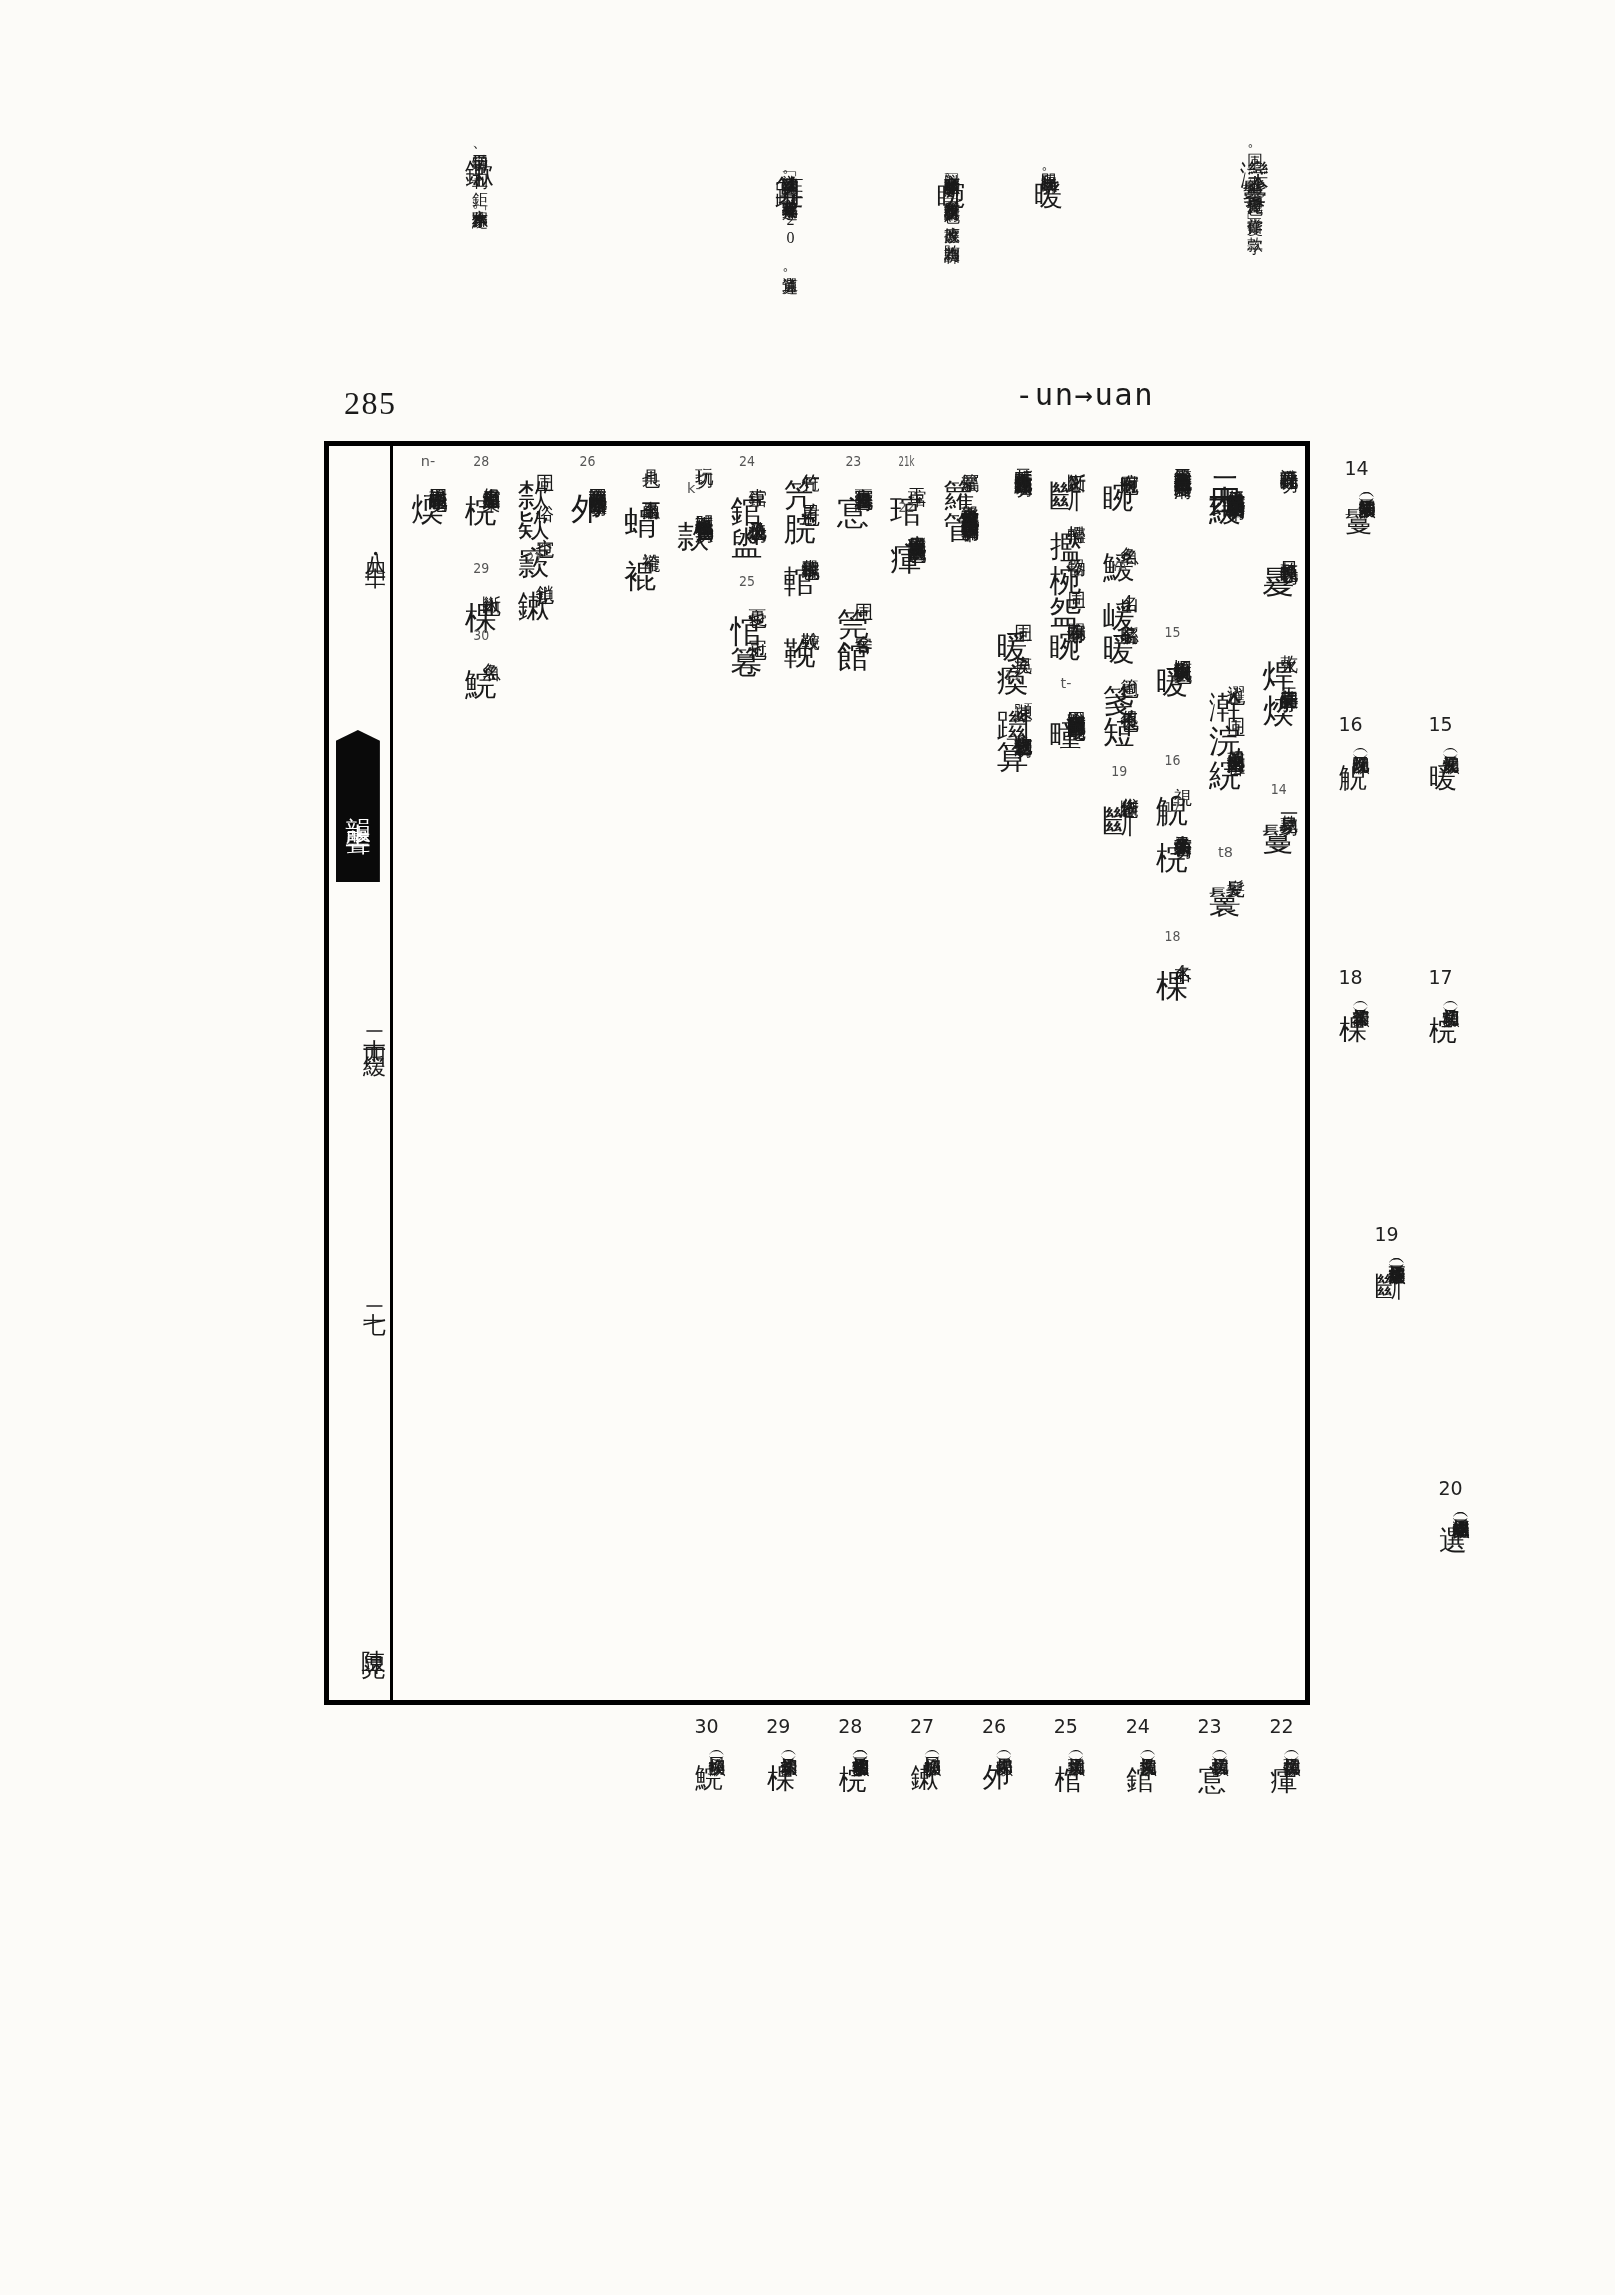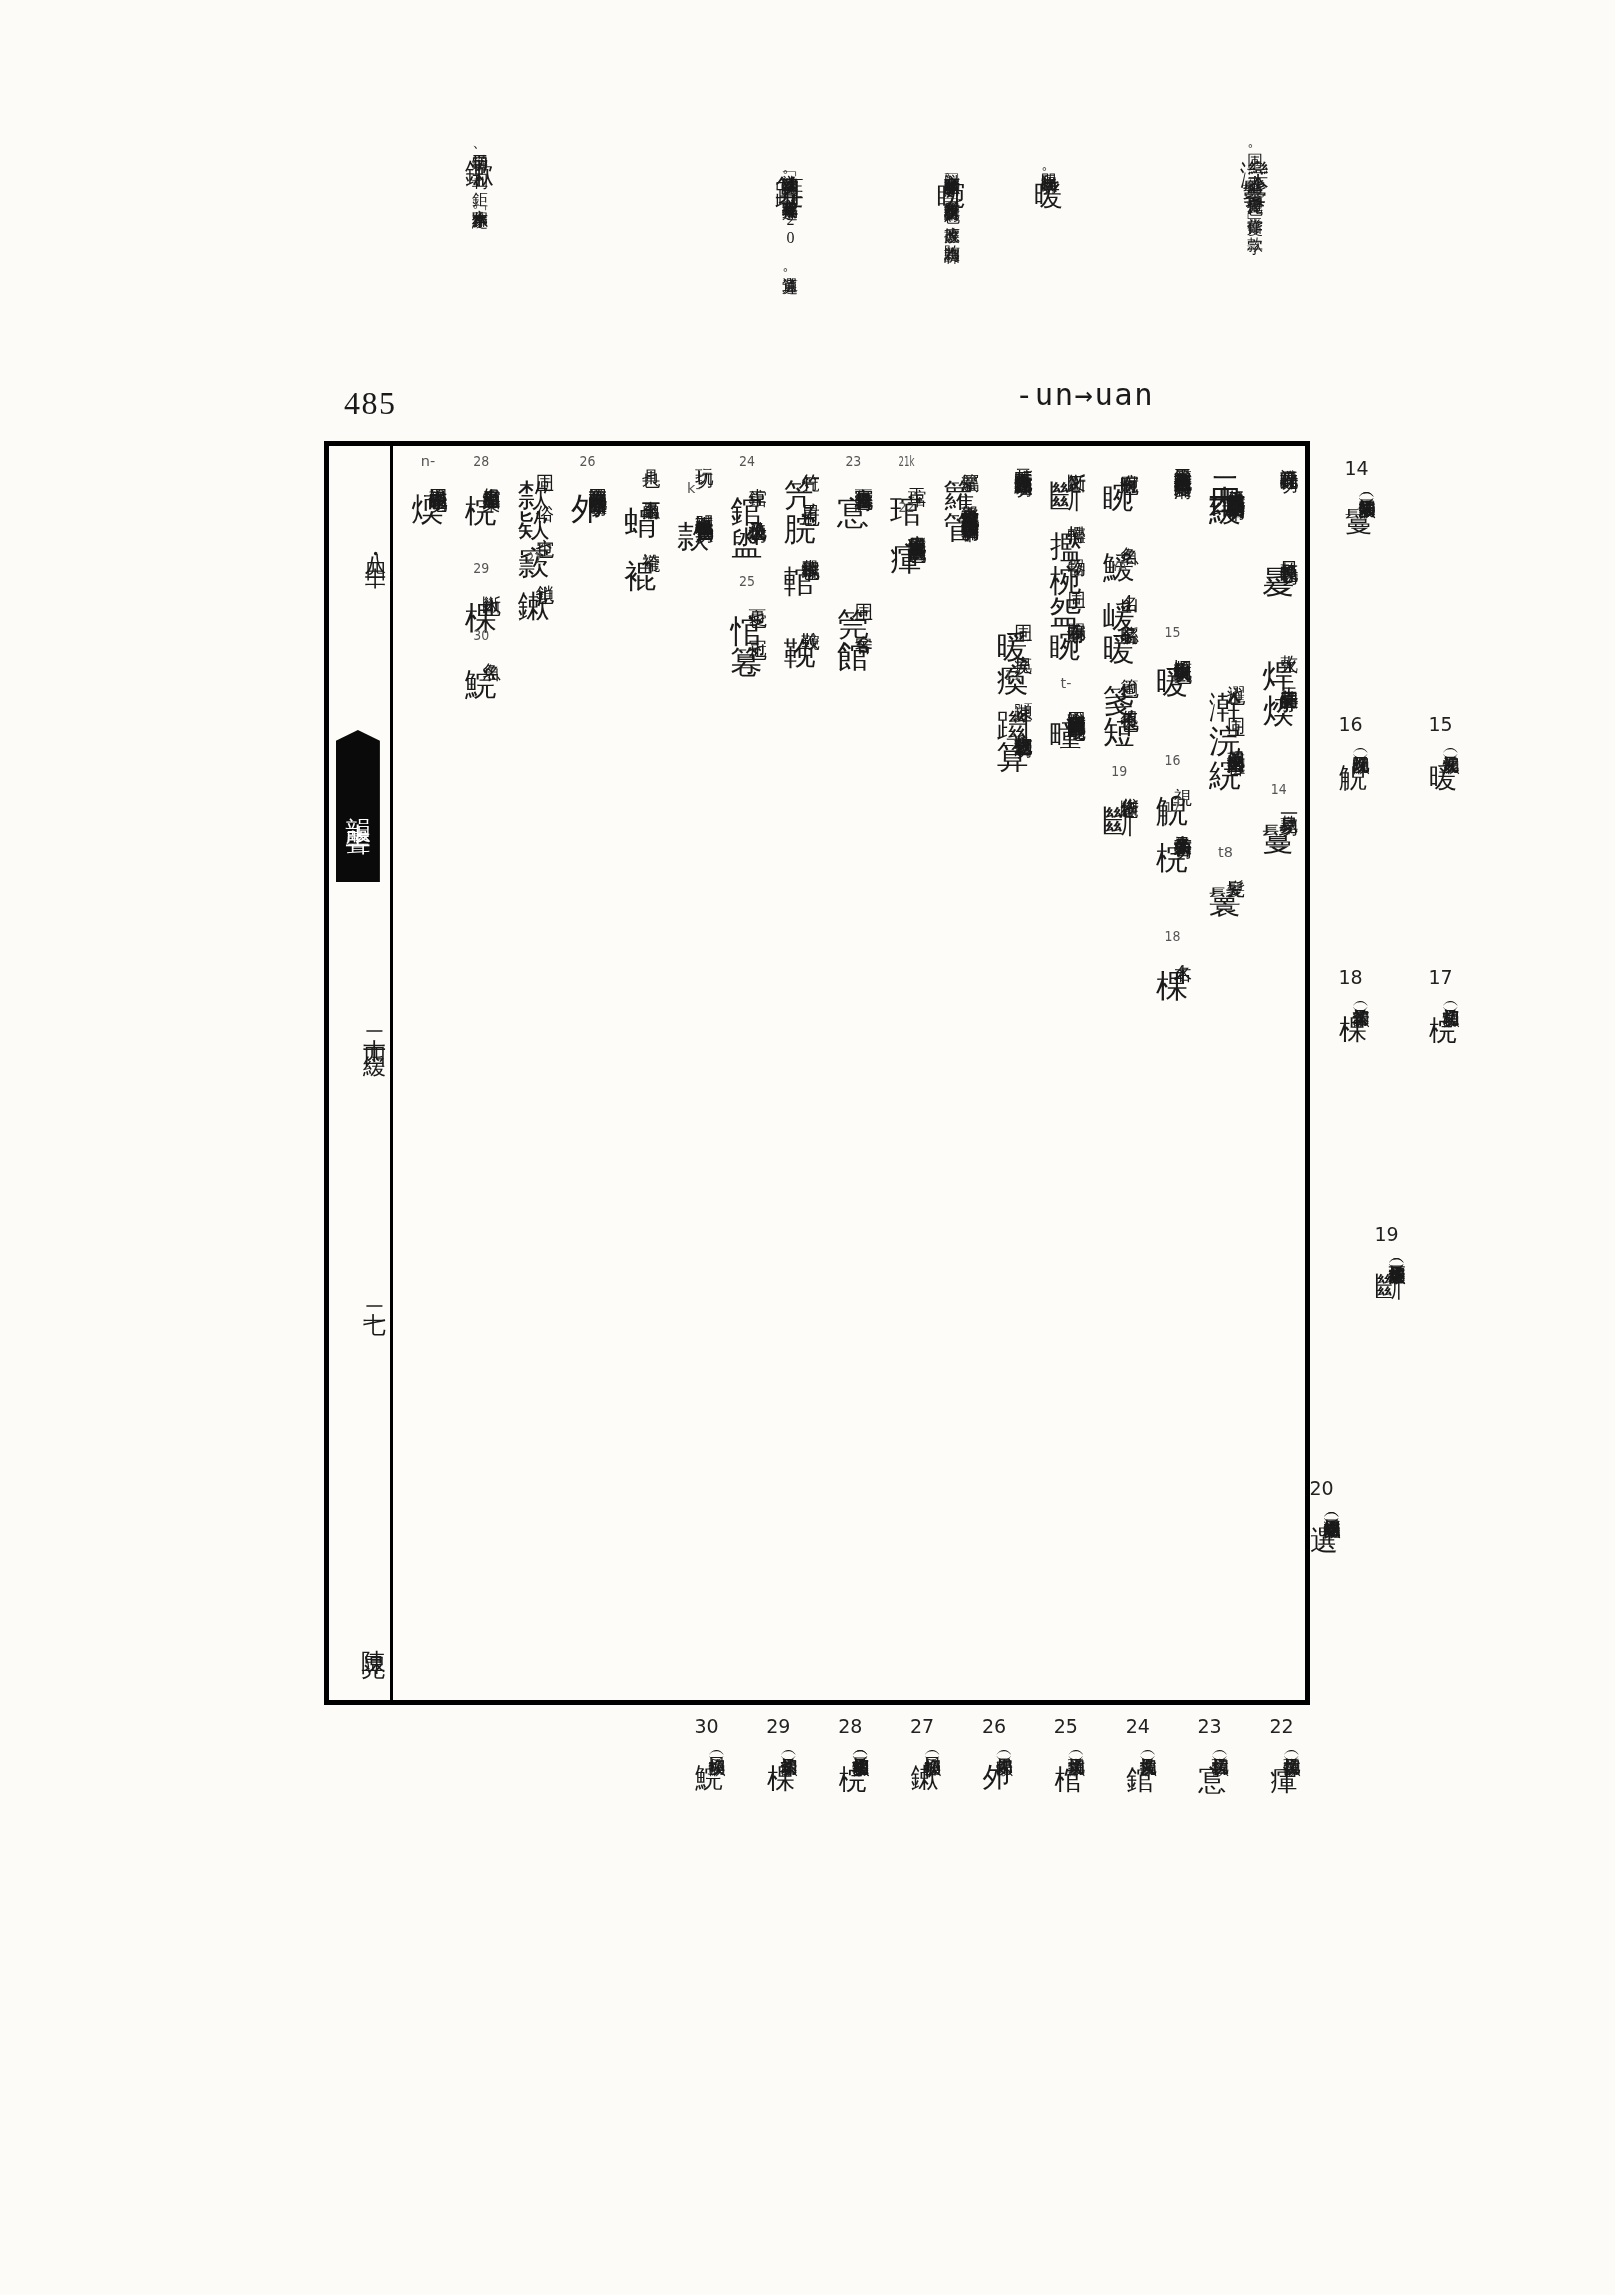--- a/index.html
+++ b/index.html
@@ -74,42 +74,42 @@
   .ns{
     display:inline-block;writing-mode:vertical-rl;text-orientation:upright;
     width:40px;font-size:17px;line-height:19px;letter-spacing:0;vertical-align:top;
   }
   .rn14{left:1317px;top:457px;height:267px;}
   .rn15{left:1401px;top:713px;height:259px;}
   .rn16{left:1311px;top:713px;height:259px;}
   .rn17{left:1401px;top:966px;height:251px;}
   .rn18{left:1311px;top:966px;height:251px;}
   .rn19{left:1347px;top:1223px;height:259px;}
-  .rn20{left:1282px;top:1477px;height:274px;}
+  .rn20{left:1411px;top:1477px;height:274px;}
   
   .bnrow{
     position:absolute;left:677px;top:1715px;width:634px;height:488px;
     display:flex;flex-direction:row-reverse;justify-content:space-between;
   }
   .bn{position:static;width:59px;}
 </style>
 </head>
 <body>
 
 <div class="sheet">
 
   <div id="top-notes">
       <div class="tn tn0"><span class="tn-head">鏉</span><span class="tn-body">鐽字切三、五刊、鉅。宋本从糸作「縫」。</span></div>
       <div class="tn tn1"><span class="tn-head">算蹝</span><span class="tn-body">註文速字當作「迹」。註文數字真福本作「選」。20 選算通。</span></div>
       <div class="tn tn2"><span class="tn-head">睕</span><span class="tn-body">注文財字廣韻諸本並作「賄」。爾雅言及說文俱「財也」，應據改。賄訓為釋。</span></div>
       <div class="tn tn3"><span class="tn-head">暖</span><span class="tn-body">即阮韻況晚切。</span></div>
       <div class="tn tn4"><span class="tn-head">灤</span><span class="tn-body">同上。</span><span class="tn-sub">鬘鬢</span><span class="tn-body">玉篇：「髮光澤也。」當作髮。款字。</span></div>
     </div>
 
-  <div class="pageno">485</div>
+  <div class="pageno">285</div>
   <div class="phon">-un→uan</div>
 
   <div class="mainbox">
     <div class="sidebar">
       <div class="sb-item sb-volume">八・四十二</div>
       <div class="sb-tab">韻上聲</div>
       <div class="sb-item sb-rhyme">二十四緩</div>
       <div class="sb-item sb-folio">二七</div>
       <div class="sb-item sb-editor">陳晃</div>
     </div>

